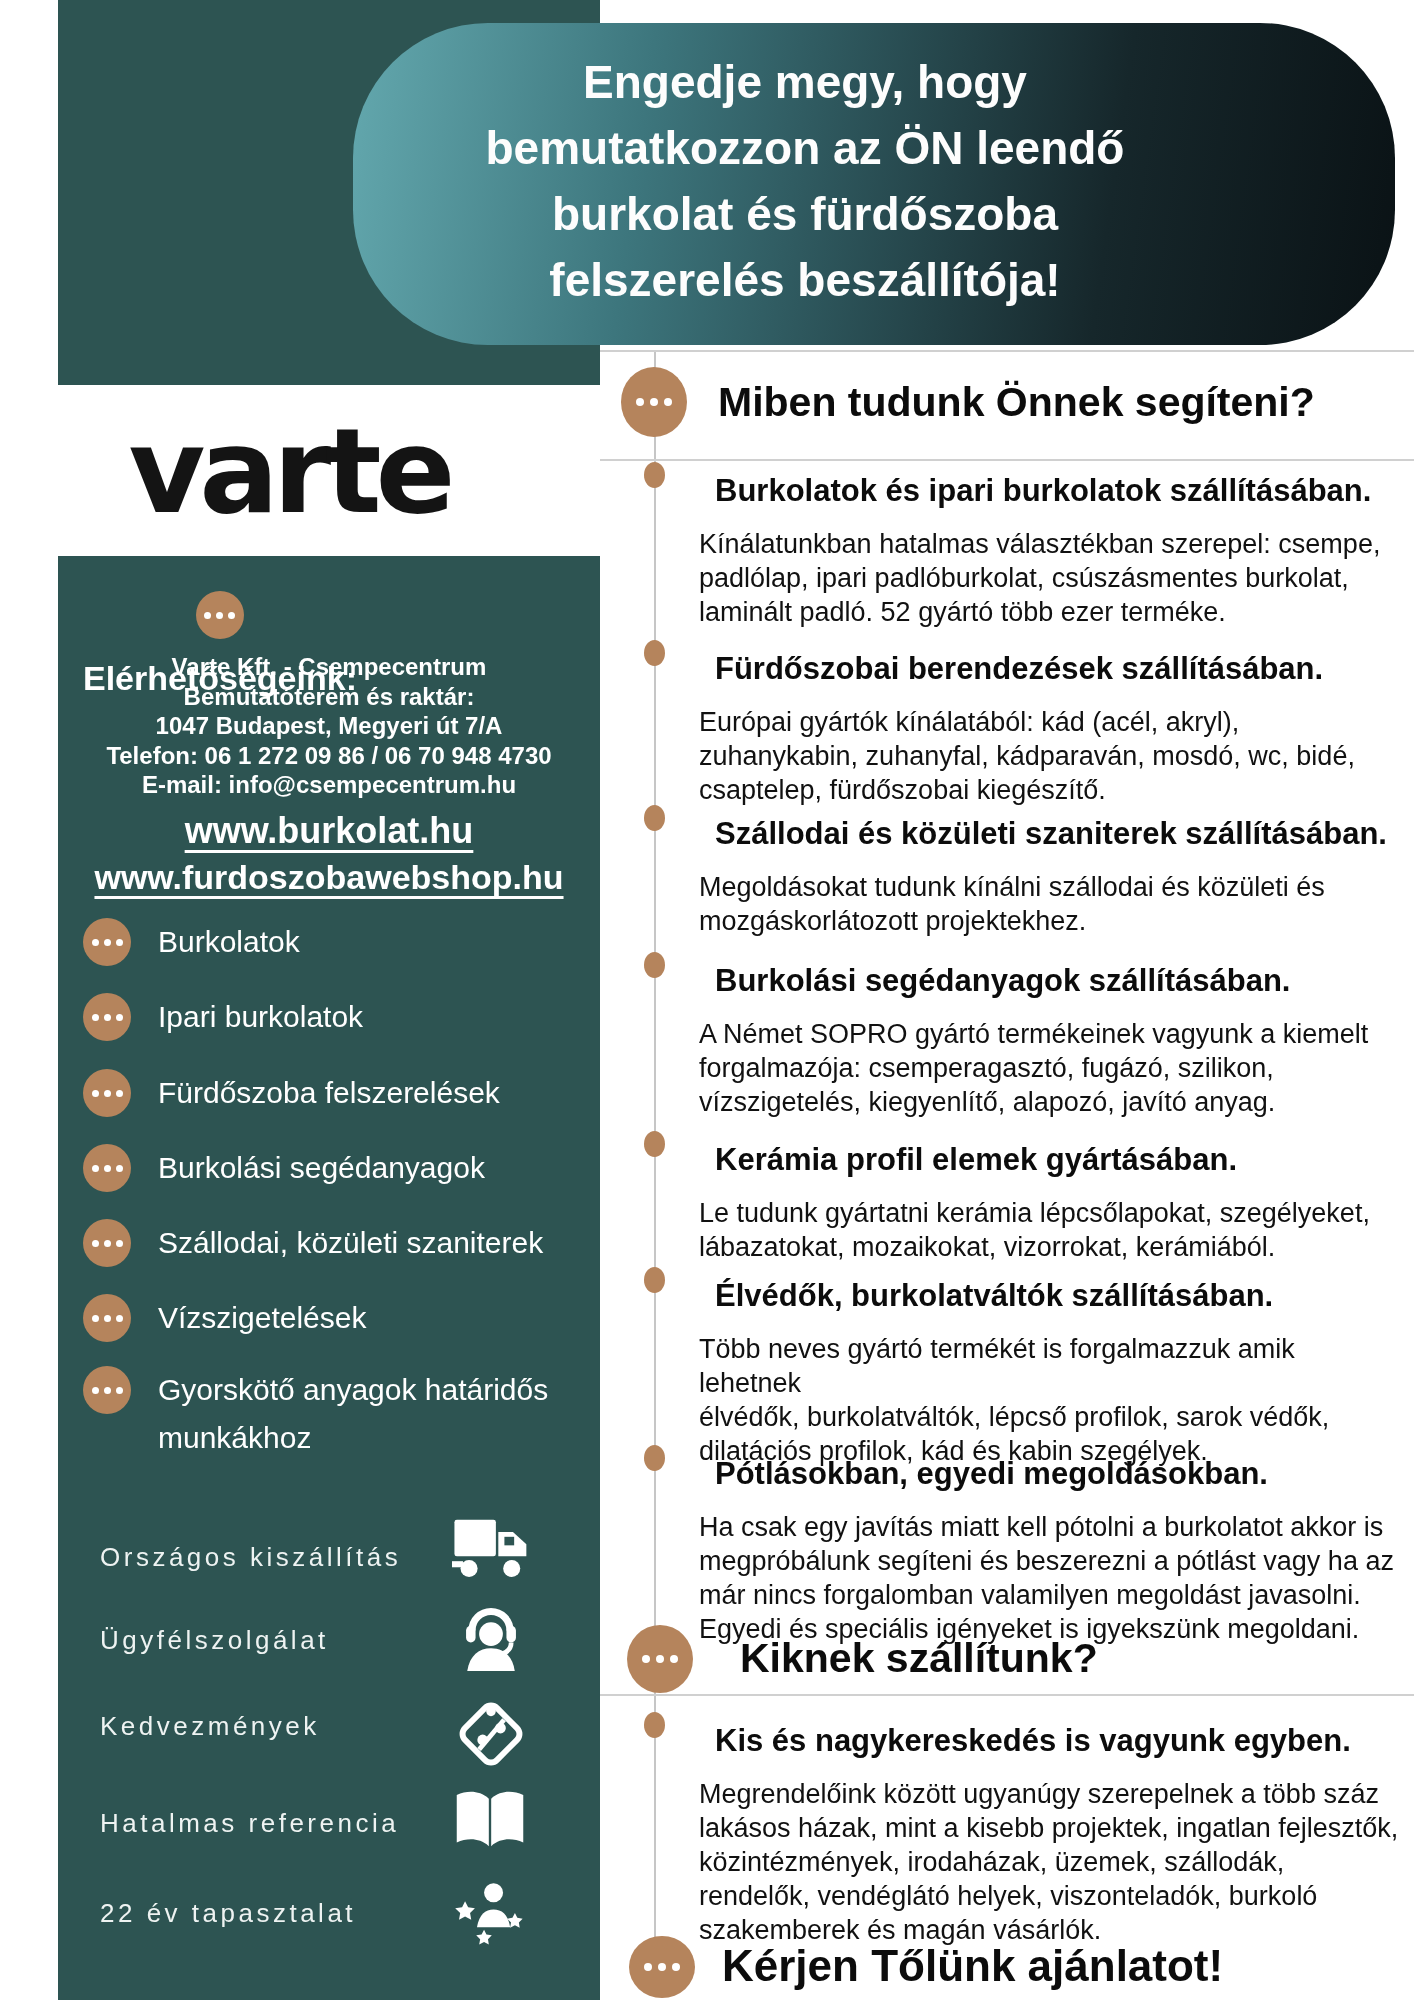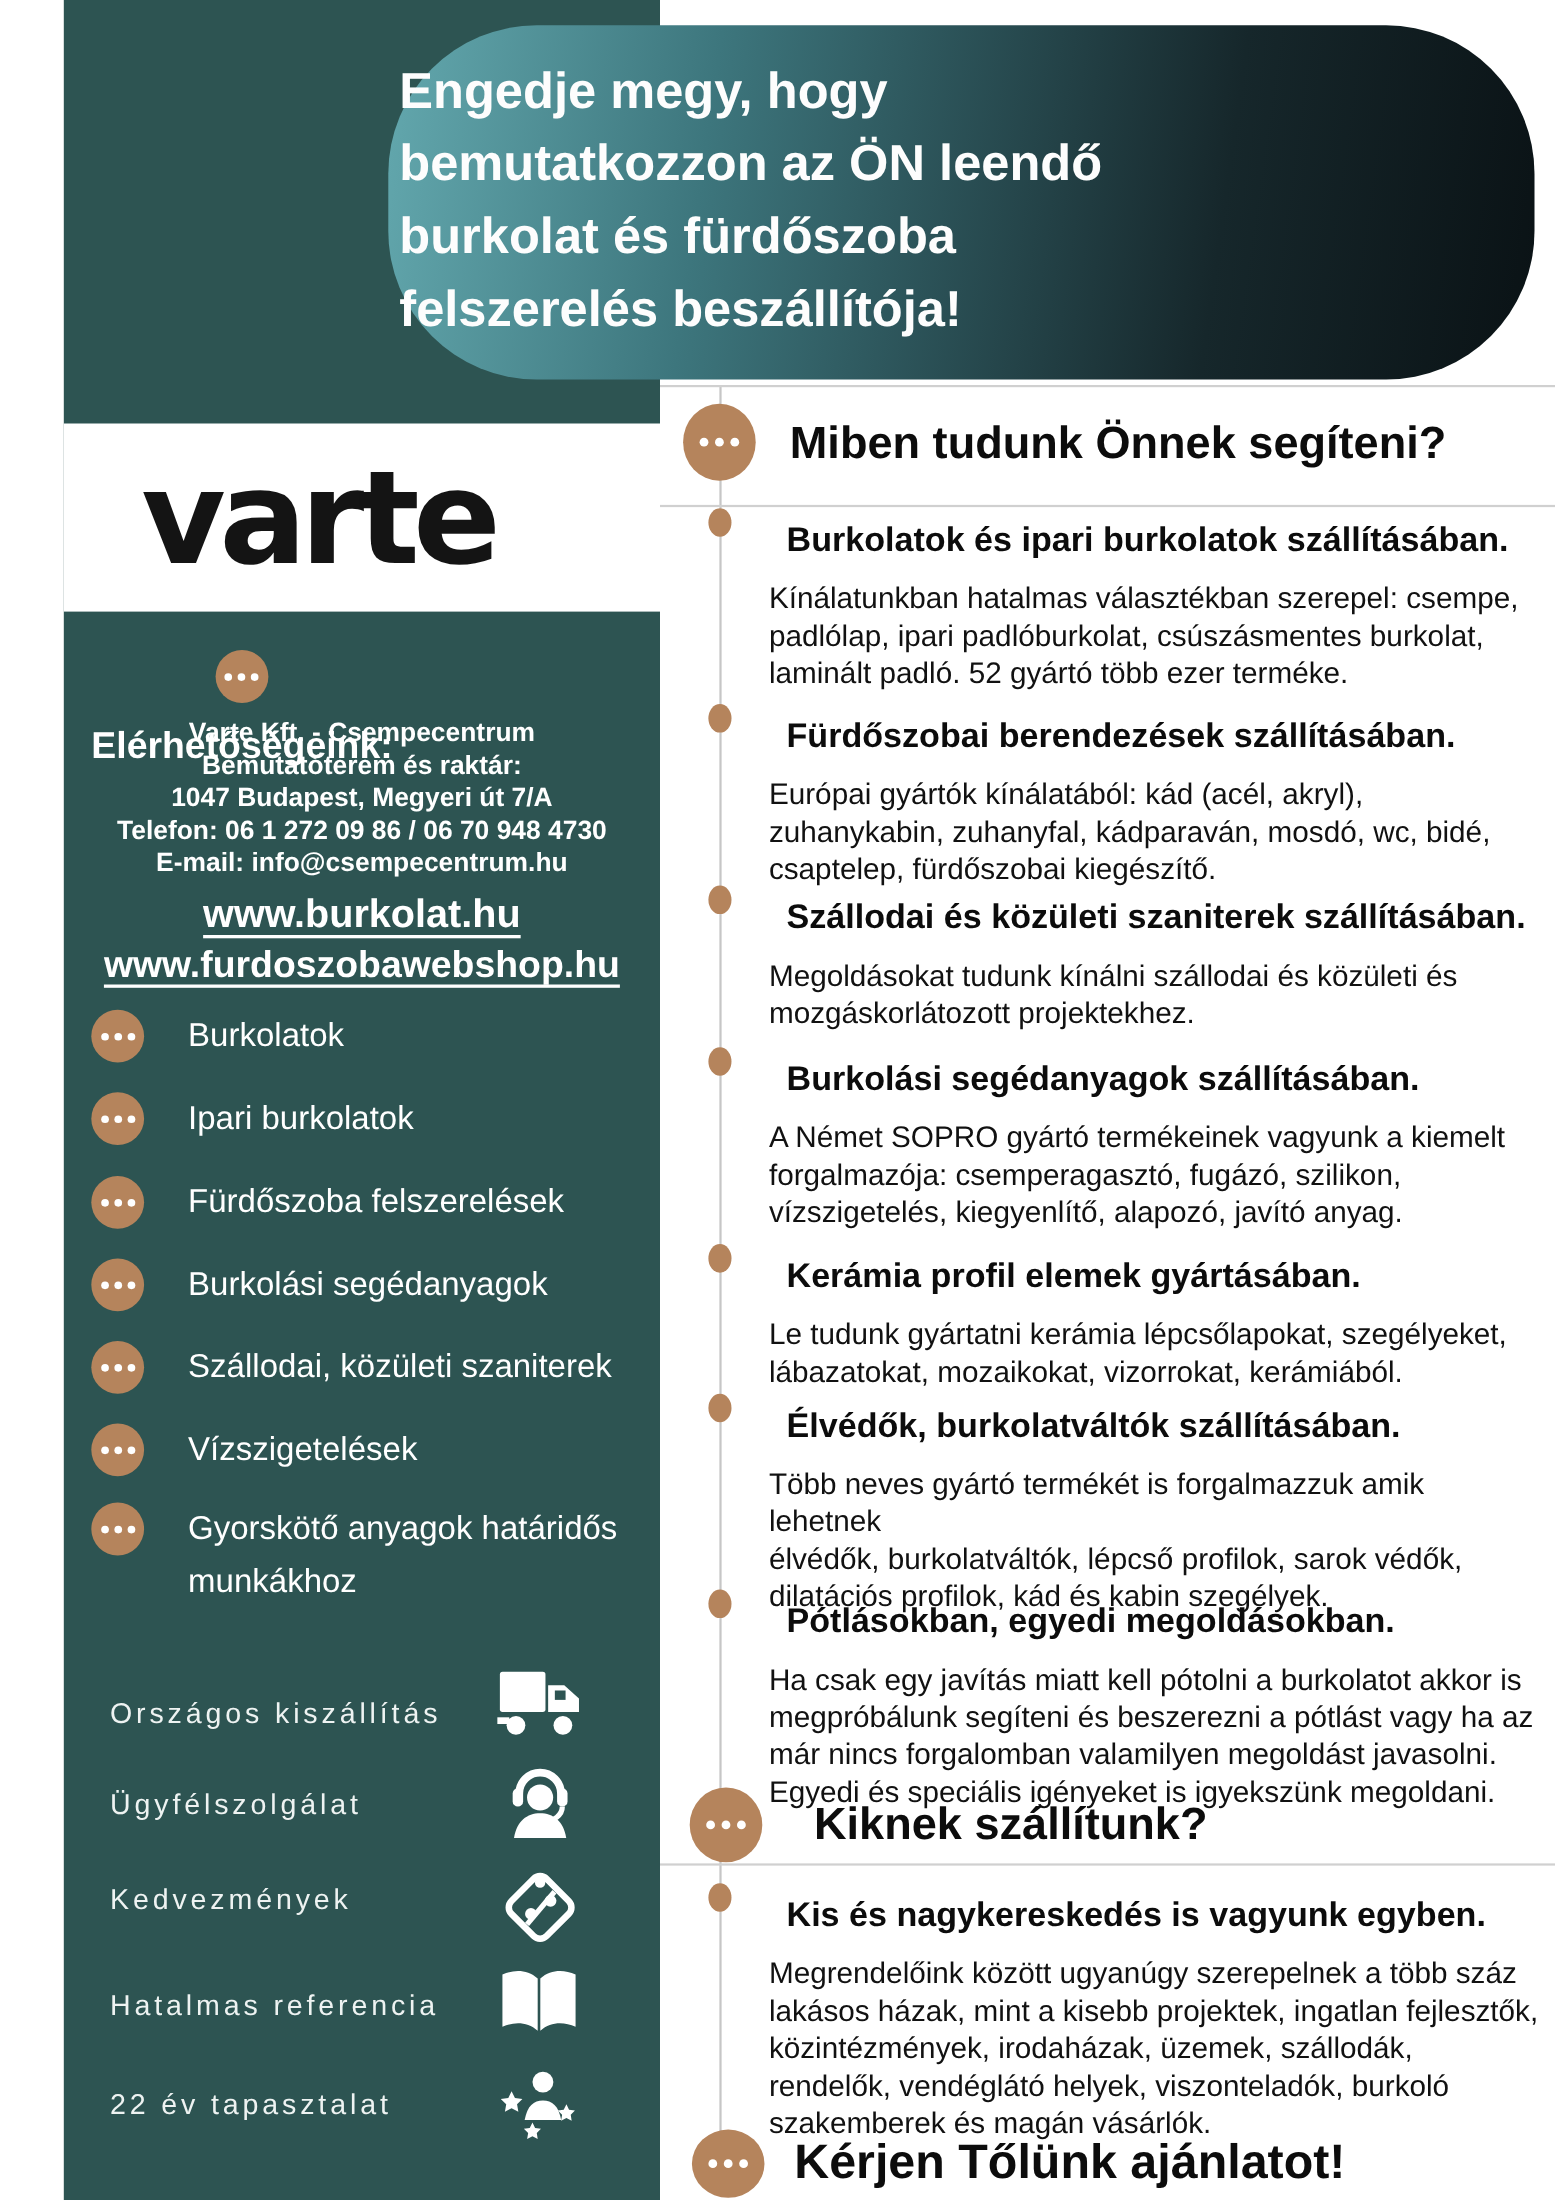--- a/index.html
+++ b/index.html
@@ -15,29 +15,29 @@
                display:flex;align-items:center;justify-content:center;gap:5px;}
   .dots-circle i{width:7px;height:7px;border-radius:50%;background:#fff;display:block;}
   .contact-head{position:absolute;left:83px;top:591px;display:flex;align-items:center;gap:20px;flex-direction:column;}
   .contact-head .txt{color:#fff;font-weight:bold;font-size:34px;}
   .contact-lines{position:absolute;left:58px;top:652px;width:542px;text-align:center;color:#fff;
                  font-weight:bold;font-size:24px;line-height:29.5px;}
   .site{position:absolute;left:58px;width:542px;text-align:center;color:#fff;font-weight:bold;
         text-decoration:underline;text-underline-offset:7px;text-decoration-thickness:3px;cursor:pointer;}
   .site1{top:810px;font-size:36px;}
   .site2{top:858px;font-size:34px;text-align:center;}
-  .menu-item{position:absolute;left:83px;display:flex;align-items:flex-start;gap:40px;}
+  .menu-item{position:absolute;left:83px;display:flex;align-items:flex-start;gap:27px;}
   .menu-item .label{color:#fff;font-size:30px;font-weight:500;line-height:48px;white-space:pre-line;width:420px;}
   .feature{position:absolute;left:100px;color:#eef3f2;font-size:26px;letter-spacing:3.5px;
            font-weight:400;line-height:32px;}
   .f-icon{position:absolute;left:452px;}
   
   .banner{position:absolute;left:353px;top:23px;width:1042px;height:322px;border-radius:135px;
           background:linear-gradient(98deg,#63a8ae 0%,#3d767d 28%,#16272b 72%,#0a1215 100%);
-          box-sizing:border-box;padding:26px 148px 13px 10px;text-align:left;}
+          box-sizing:border-box;padding:26px 148px 13px 10px;text-align:center;}
   .banner .bl{color:#fdfdfd;font-weight:bold;font-size:46px;line-height:66px;}
   
   .rule{position:absolute;left:600px;width:814px;height:2px;background:#d0d0d0;}
   .vline{position:absolute;left:654px;top:350px;width:2px;height:1614px;background:#c6c6c6;}
   .h-ellipse{position:absolute;background:#b5845c;border-radius:50%;
              display:flex;align-items:center;justify-content:center;gap:6px;}
   .h-ellipse i{width:8px;height:8px;border-radius:50%;background:#fff;display:block;}
   .main-h{position:absolute;color:#0c0c0c;font-weight:bold;line-height:48px;}
   .sec-dot{position:absolute;left:644px;width:21px;height:26px;border-radius:50%;background:#b5845c;}
   .sec{position:absolute;left:699px;width:705px;}

